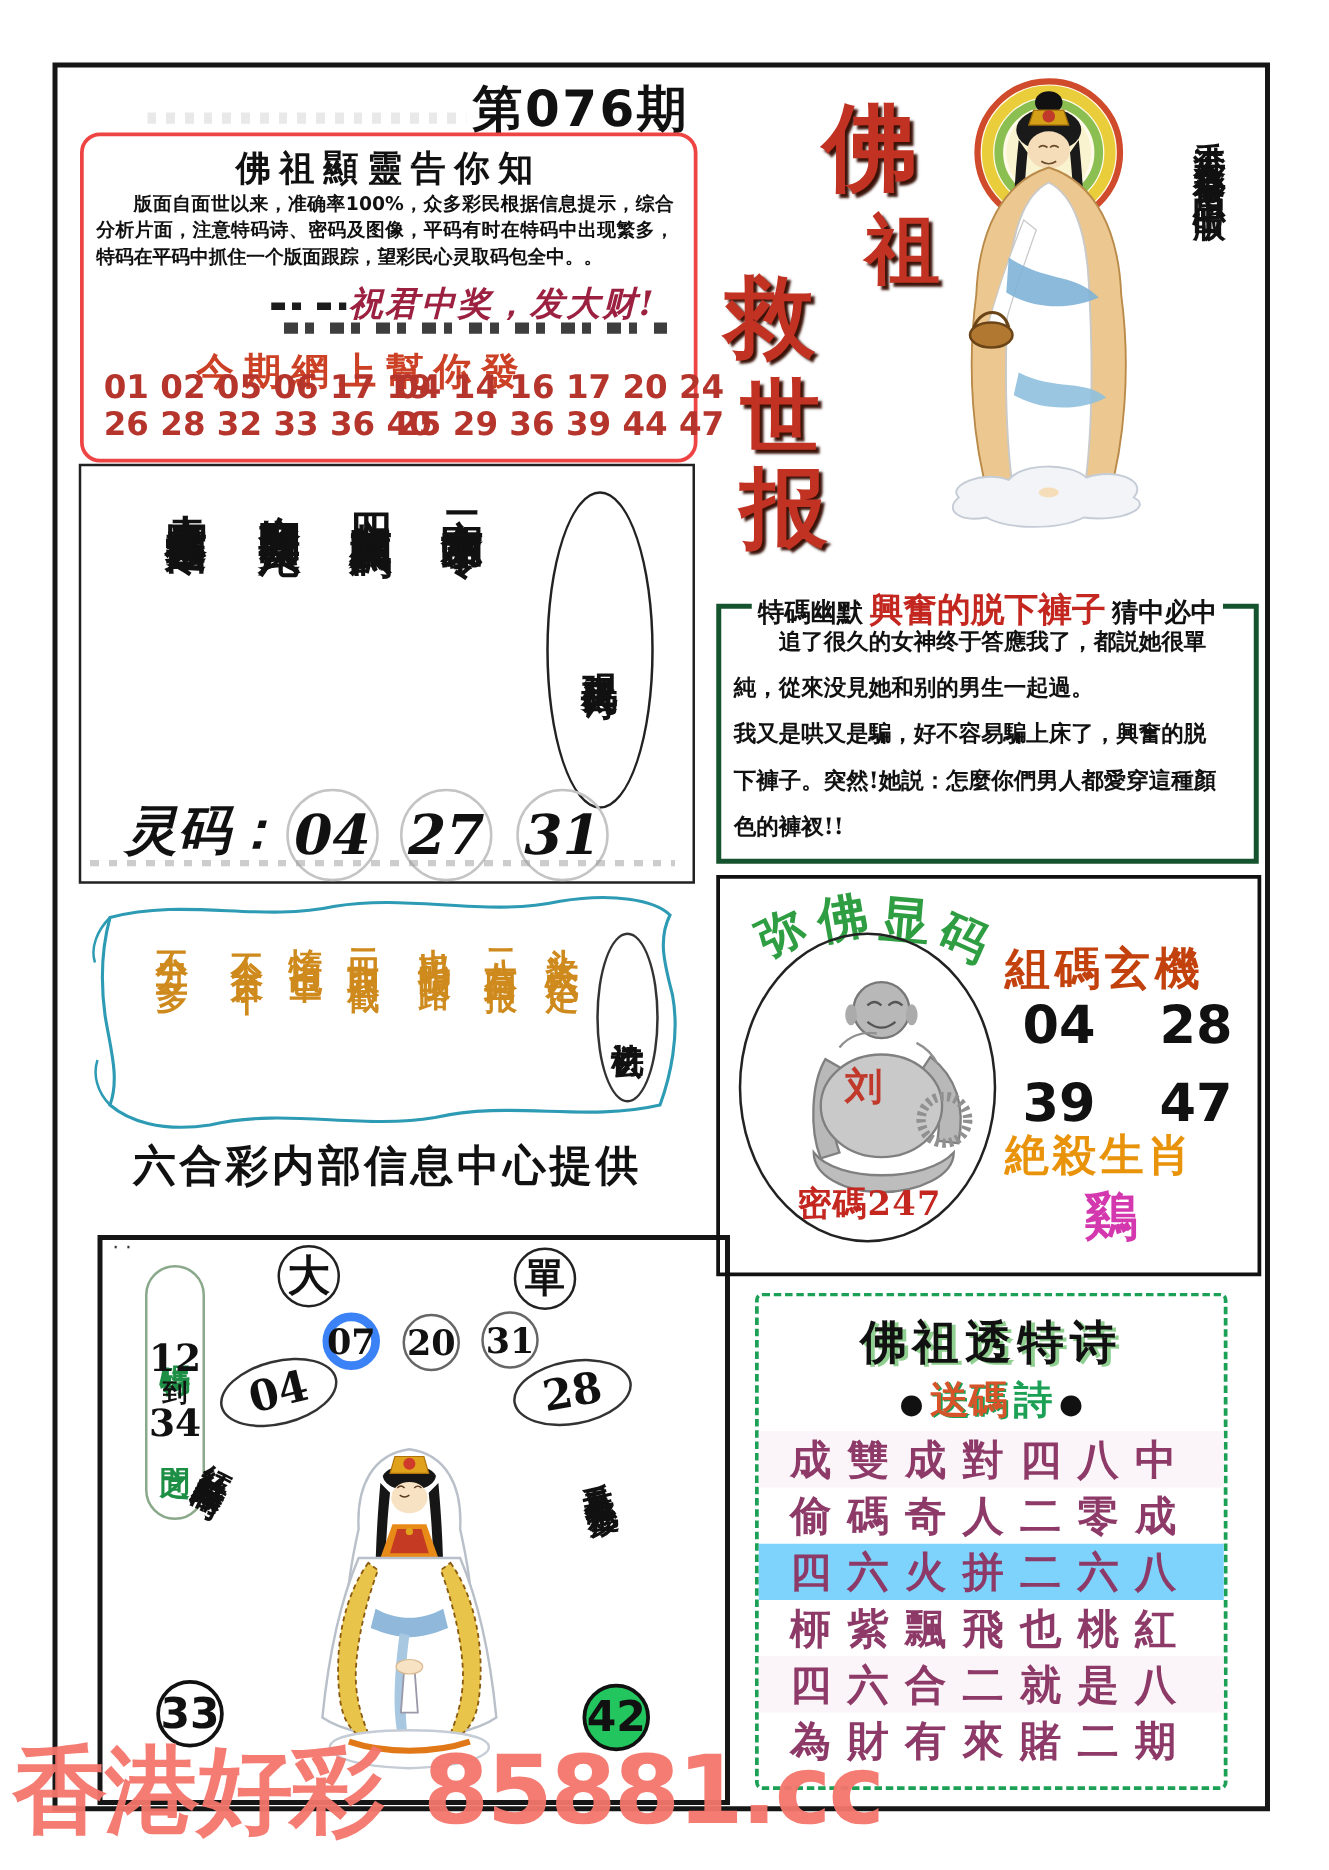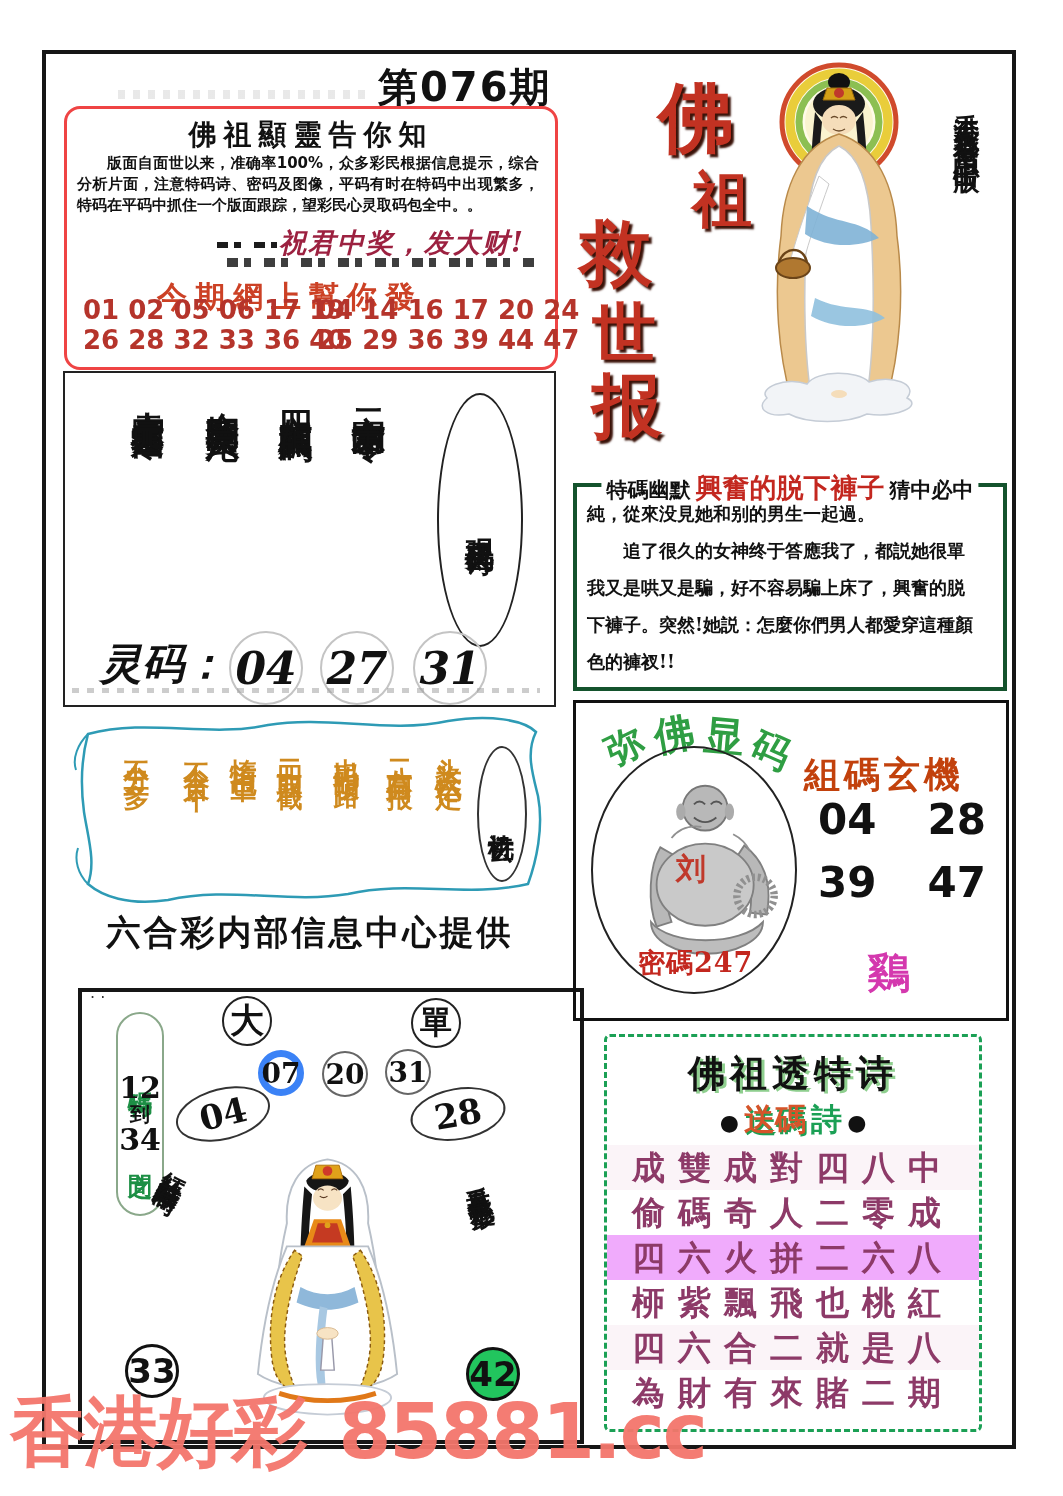--- a/index.html
+++ b/index.html
@@ -161,22 +161,22 @@
 
 <div class="abs vert" style="left:950px;top:92px;height:356px;font-size:26px;font-weight:600;letter-spacing:5px;">香港六合彩券信息中心出版</div>
 
 <div class="abs" style="left:573px;top:483px;width:426px;height:200px;border:4px solid #14532d;">
   <div class="abs nowrap" style="top:-17px;left:50%;transform:translateX(-50%);background:#fff;padding:0 5px;">
     <span class="serif" style="font-size:21px;font-weight:bold;">特碼幽默</span>
     <span class="serif" style="font-size:27px;font-weight:900;color:#c3271f;">興奮的脱下褲子</span>
     <span class="serif" style="font-size:21px;font-weight:bold;">猜中必中</span>
   </div>
   <div class="abs" style="left:10px;top:8px;width:406px;">
+    <div class="serif nowrap" style="font-size:18px;font-weight:600;line-height:37px;text-indent:2em;">追了很久的女神终于答應我了，都説她很單</div>
     <div class="serif nowrap" style="font-size:18px;font-weight:600;line-height:37px;">純，從來没見她和别的男生一起過。</div>
-    <div class="serif nowrap" style="font-size:18px;font-weight:600;line-height:37px;text-indent:2em;">追了很久的女神终于答應我了，都説她很單</div>
     <div class="serif nowrap" style="font-size:18px;font-weight:600;line-height:37px;">我又是哄又是騙，好不容易騙上床了，興奮的脱</div>
     <div class="serif nowrap" style="font-size:18px;font-weight:600;line-height:37px;">下褲子。突然!她説：怎麼你們男人都愛穿這種顏</div>
     <div class="serif nowrap" style="font-size:18px;font-weight:600;line-height:37px;">色的褲衩!!</div>
   </div>
 </div>
 
 <div class="abs" style="left:573px;top:700px;width:430px;height:315px;border:3px solid #111;">
   <span class="abs serif" style="left:30px;top:18px;font-size:38px;font-weight:bold;color:#2f9e43;transform:rotate(-26deg);">弥</span>
   <span class="abs serif" style="left:78px;top:4px;font-size:40px;font-weight:bold;color:#2f9e43;transform:rotate(-10deg);">佛</span>
   <span class="abs serif" style="left:128px;top:6px;font-size:40px;font-weight:bold;color:#2f9e43;transform:rotate(5deg);">显</span>
@@ -201,34 +201,35 @@
 
   <div class="abs serif" style="left:228px;top:48px;font-size:36px;font-weight:900;color:#c2410c;letter-spacing:4px;">組碼玄機</div>
   <div class="abs" style="left:242px;top:92px;width:168px;display:flex;justify-content:space-between;font-size:42px;font-weight:900;">
     <span>04</span>
     <span>28</span>
   </div>
   <div class="abs" style="left:242px;top:155px;width:168px;display:flex;justify-content:space-between;font-size:42px;font-weight:900;">
     <span>39</span>
     <span>47</span>
   </div>
+  <div class="abs serif" style="left:228px;top:198px;font-size:35px;font-weight:900;color:#e8930a;letter-spacing:3px;">絶殺生肖</div>
   <div class="abs serif" style="left:292px;top:242px;font-size:42px;font-weight:bold;color:#d438ae;">鷄</div>
 </div>
 
 <div class="abs" style="left:604px;top:1034px;width:372px;height:392px;border:3px dashed #1ba055;border-radius:6px;">
   <div class="abs serif" style="left:0;top:12px;width:100%;text-align:center;font-size:37px;font-weight:900;letter-spacing:5px;text-shadow:3px 2px 0 #8fcf8f;">佛祖透特诗</div>
   <div class="abs nowrap" style="left:0;top:62px;width:100%;text-align:center;">
     <span style="font-size:22px;">●</span>
     <span class="serif" style="font-size:31px;font-weight:900;color:#d6542a;text-shadow:1.5px 1.5px 0 #1ba055;">送碼</span>
     <span class="serif" style="font-size:31px;font-weight:900;color:#1ba055;">詩</span>
     <span style="font-size:22px;">●</span>
   </div>
   <div class="abs" style="left:0;top:108px;width:100%;text-align:center;">
     <div class="serif nowrap" style="font-size:33px;font-weight:bold;color:#8d3a68;letter-spacing:13px;line-height:45px;background:#fbf4f8;">成雙成對四八中</div>
     <div class="serif nowrap" style="font-size:33px;font-weight:bold;color:#8d3a68;letter-spacing:13px;line-height:45px;">偷碼奇人二零成</div>
-    <div class="serif nowrap" style="font-size:33px;font-weight:bold;color:#8d3a68;letter-spacing:13px;line-height:45px;background:#f0abfc;text-align:center;">四六火拼二六八</div>
+    <div class="serif nowrap" style="font-size:33px;font-weight:bold;color:#8d3a68;letter-spacing:13px;line-height:45px;background:#7dd3fc;text-align:center;">四六火拼二六八</div>
     <div class="serif nowrap" style="font-size:33px;font-weight:bold;color:#8d3a68;letter-spacing:13px;line-height:45px;">桺紫飄飛也桃紅</div>
     <div class="serif nowrap" style="font-size:33px;font-weight:bold;color:#8d3a68;letter-spacing:13px;line-height:45px;background:#fbf4f8;">四六合二就是八</div>
     <div class="serif nowrap" style="font-size:33px;font-weight:bold;color:#8d3a68;letter-spacing:13px;line-height:45px;">為財有來賭二期</div>
   </div>
 </div>
 
 <div class="abs nowrap" style="left:10px;top:1382px;font-size:76px;font-weight:900;color:#f4766c;letter-spacing:-2px;word-spacing:8px;z-index:60;opacity:.95;">香港好彩  85881.cc</div>
 
 </body></html>

